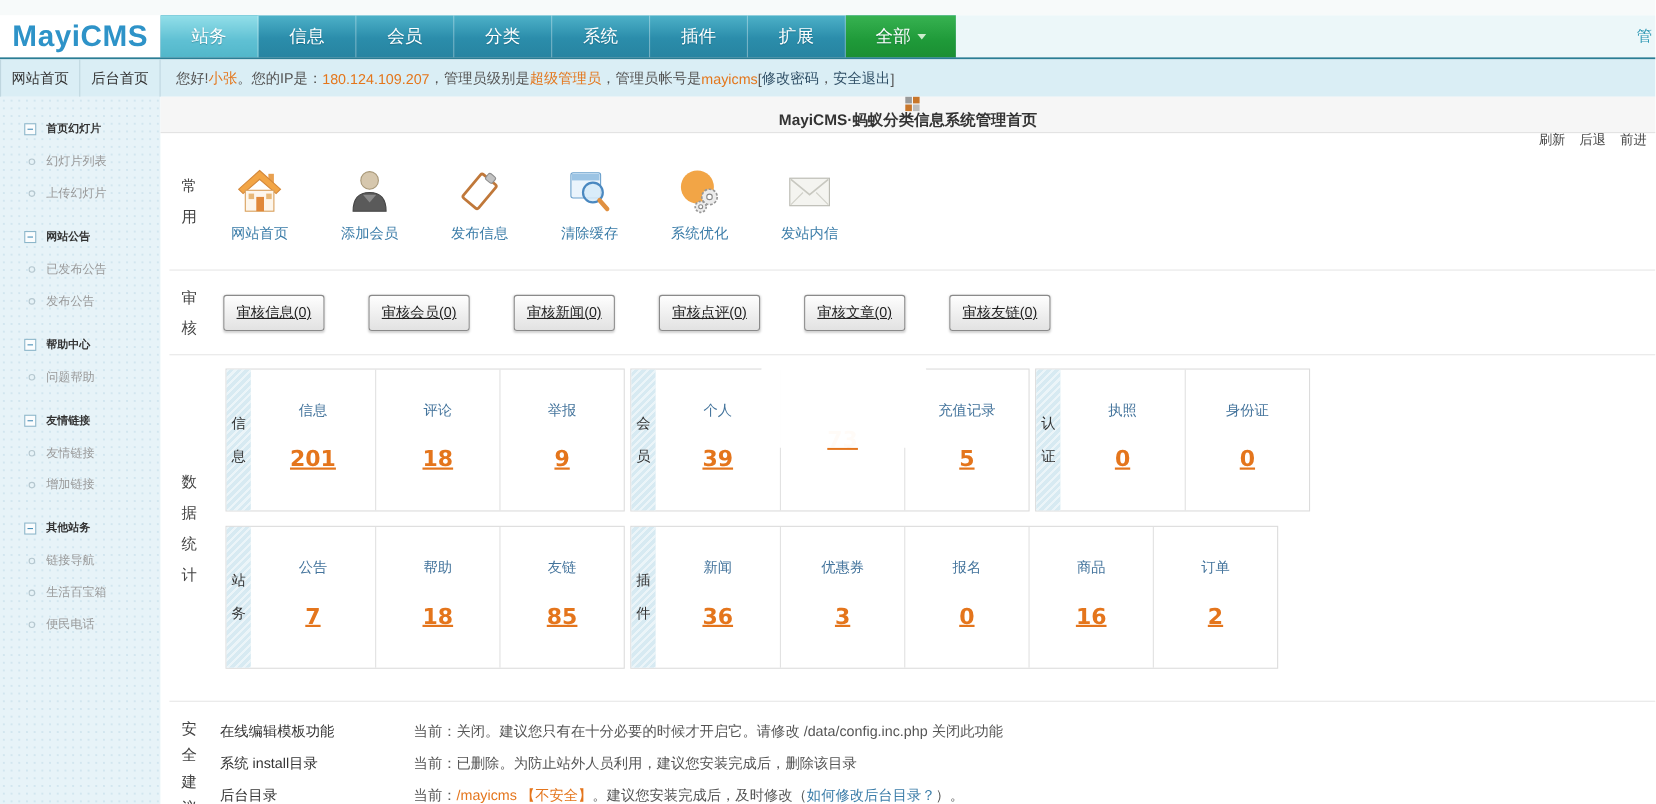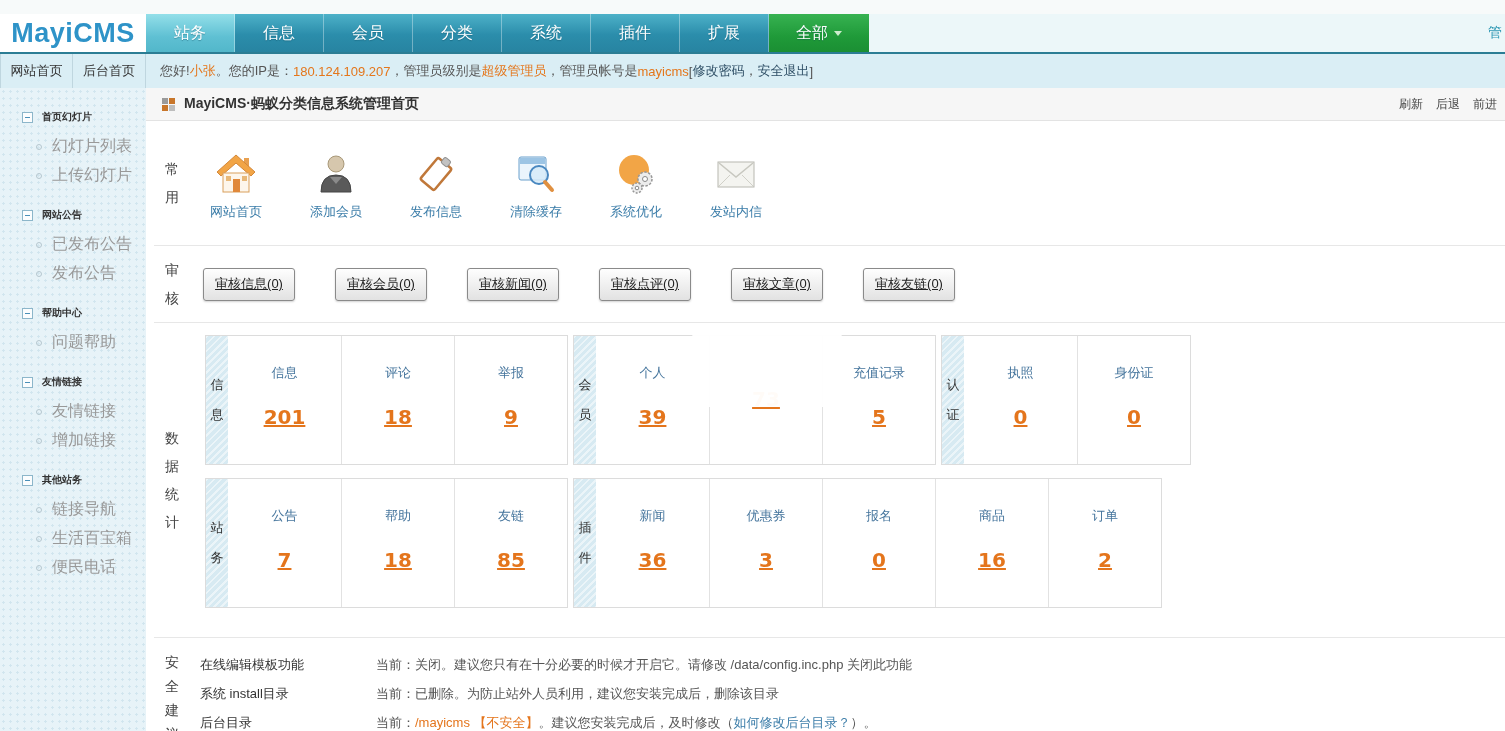--- a/index.html
+++ b/index.html
@@ -40,29 +40,29 @@
              background-image:radial-gradient(circle, rgba(170,205,222,0.35) 1px, transparent 1.3px);
              background-size:7px 7px; }
   .menu { padding-top:14px; }
   .side-group { margin-top:10px; }
   .side-group:first-child { margin-top:0; }
   .group-title { height:30px; display:flex; align-items:center; padding-left:22px; font-size:10px;
                  font-weight:bold; color:#333; cursor:pointer; }
   .collapse-icon { width:11px; height:11px; border:1px solid #8cb6ca; background:#fbfdfe; position:relative;
                    display:inline-block; margin-right:9px; flex:none; }
   .collapse-icon::after { content:''; position:absolute; left:2px; right:2px; top:4px; height:1px; background:#4a90b8; }
-  .side-item { height:29px; display:flex; align-items:center; padding-left:36px; font-size:16px;
+  .side-item { height:29px; display:flex; align-items:center; padding-left:26px; font-size:11px;
                color:#999; cursor:pointer; }
   .bullet { width:6px; height:6px; border:1px solid #b5c7cf; border-radius:50%; display:inline-block;
             margin-right:10px; flex:none; }
 
   
   .main { position:absolute; left:146px; top:88px; right:0; bottom:0; background:#fff; }
   .breadcrumb-row { height:33px; background:#f6f6f6; border-bottom:1px solid #e3e3e3; display:flex;
-                    align-items:center; }
+                    align-items:center;flex-direction:column; }
   .grid-icon { display:grid; grid-template-columns:6px 6px; grid-template-rows:6px 6px; gap:1px;
                margin-left:16px; margin-right:9px; }
   .grid-icon i { display:block; }
   .grid-icon i:nth-child(1){ background:#9a9a9a; }
   .grid-icon i:nth-child(2){ background:#c8762a; }
   .grid-icon i:nth-child(3){ background:#c8762a; }
   .grid-icon i:nth-child(4){ background:#bdbdbd; }
   .page-title { font-size:14px; font-weight:bold; color:#333; }
   .bc-actions { margin-left:auto; margin-right:8px; display:flex; gap:13px; }
   .bc-actions span { font-size:12px; color:#444; cursor:pointer; }

